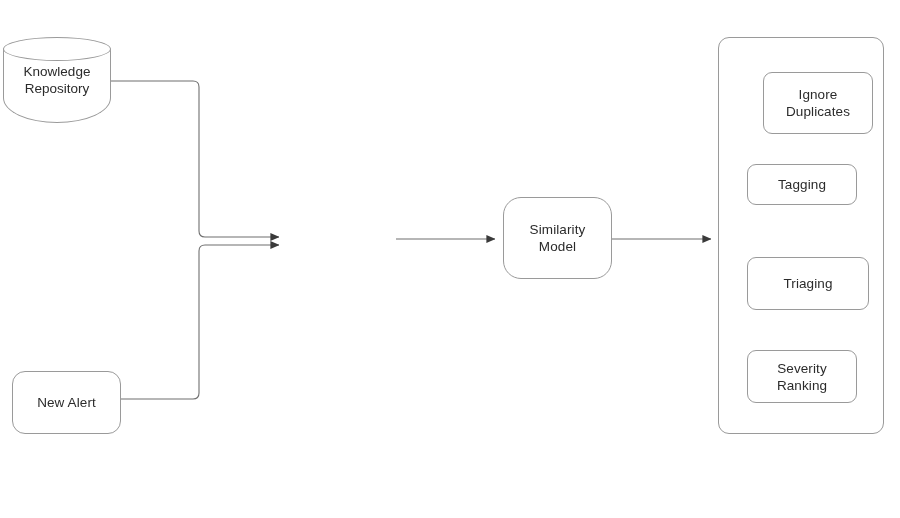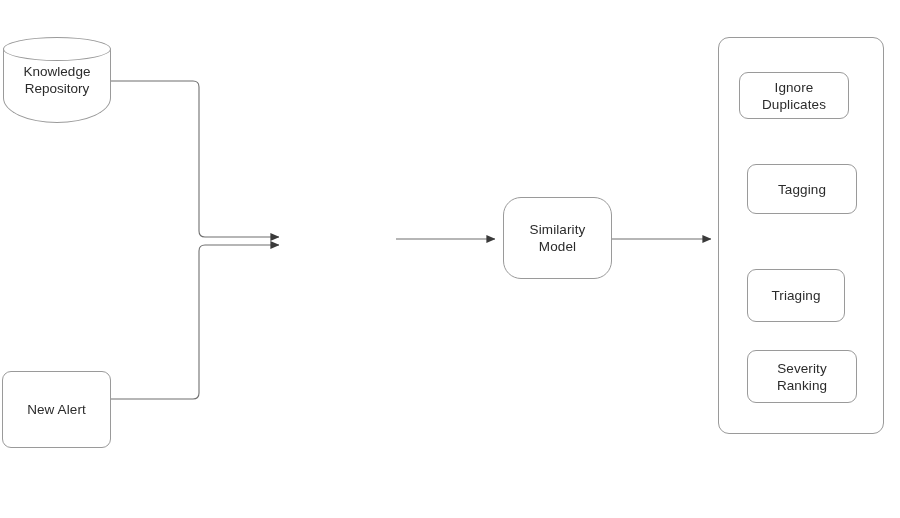--- a/index.html
+++ b/index.html
@@ -121,42 +121,42 @@
 
   <div class="cylinder" style="left:3px; top:37px; width:108px; height:86px;">
     <div class="cyl-body"></div>
     <div class="cyl-top"></div>
     <div class="cyl-label">
       <span class="node-label">Knowledge
 Repository</span>
     </div>
   </div>
 
-  <div class="node rounded" style="left:2px; top:371px; width:109px; height:77px;">
+  <div class="node rounded" style="left:12px; top:371px; width:109px; height:63px;border-radius:13px;">
     <span class="node-label">New Alert</span>
   </div>
 
 
   <div class="node rounded" style="left:503px; top:197px; width:109px; height:82px;border-radius:18px;">
     <span class="node-label">Similarity
 Model</span>
   </div>
 
   <div class="panel" style="left:718px; top:37px; width:166px; height:397px;">
 
-    <div class="node rounded" style="left:20px; top:34px; width:110px; height:47px;">
+    <div class="node rounded" style="left:44px; top:34px; width:110px; height:62px;">
       <span class="node-label">Ignore
 Duplicates</span>
     </div>
 
-    <div class="node rounded" style="left:28px; top:126px; width:110px; height:50px;">
+    <div class="node rounded" style="left:28px; top:126px; width:110px; height:41px;">
       <span class="node-label">Tagging</span>
     </div>
 
-    <div class="node rounded" style="left:28px; top:219px; width:98px; height:53px;margin-top:12px;">
+    <div class="node rounded" style="left:28px; top:219px; width:122px; height:53px;">
       <span class="node-label">Triaging</span>
     </div>
 
     <div class="node rounded" style="left:28px; top:312px; width:110px; height:53px;">
       <span class="node-label">Severity
 Ranking</span>
     </div>
 
   </div>
 

